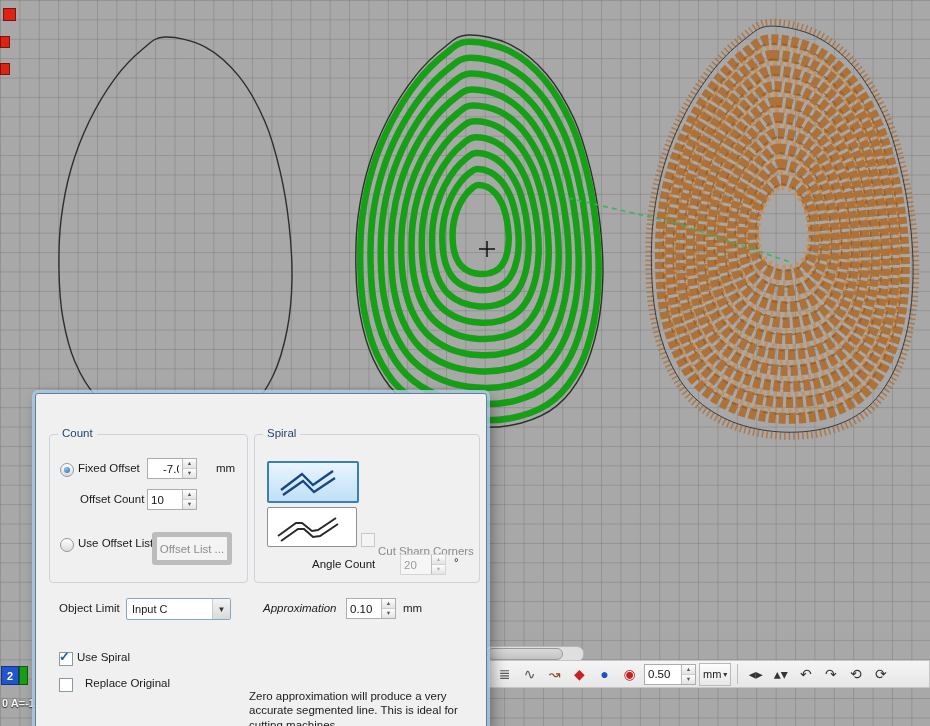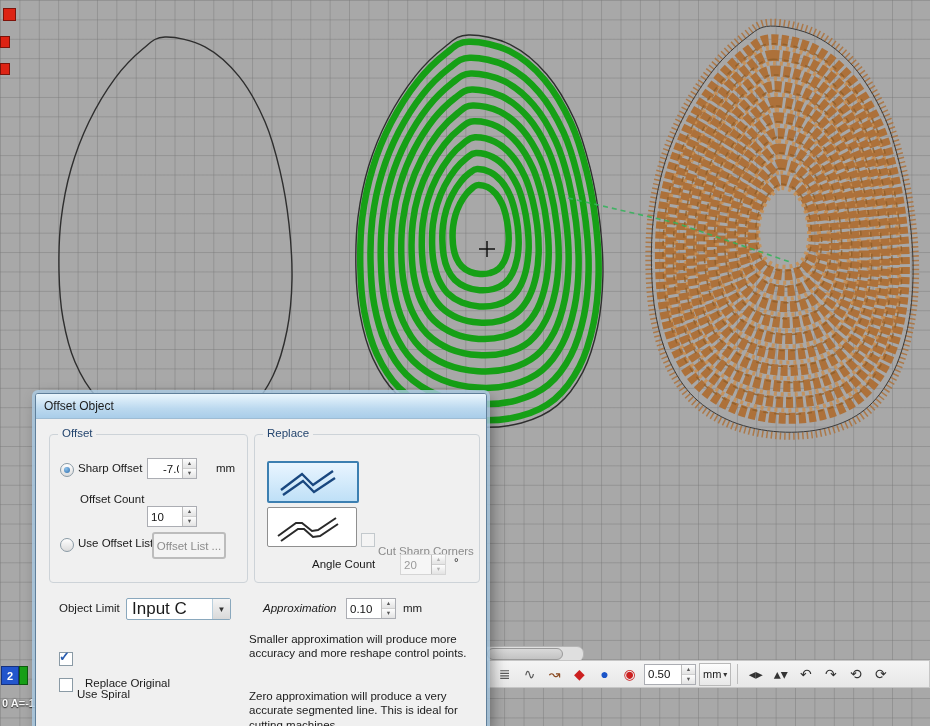--- a/index.html
+++ b/index.html
@@ -68,30 +68,30 @@
   .radio{position:absolute;width:12px;height:12px;border:1px solid #8a9aa5;border-radius:50%;
     background:linear-gradient(#fefefe,#dcdcdc);}
   .radio.on::after{content:"";position:absolute;left:2.5px;top:2.5px;width:6px;height:6px;
     border-radius:50%;background:radial-gradient(circle at 35% 30%, #8cc0ea, #2f6fae);}
 
   .checkbox{position:absolute;width:12px;height:12px;border:1px solid #8a9aa5;background:#fff;}
   .checkbox.disabled{border-color:#c3c9cd;background:#f4f4f4;}
   .checkbox .check{position:absolute;left:-1px;top:-4px;font-size:13px;font-weight:bold;color:#2a5db0;}
 
   .btn{position:absolute;font-size:11.5px;display:flex;align-items:center;justify-content:center;
-    background:linear-gradient(#f7f7f7,#e2e2e2);border:2px solid #8b5cf6;border-radius:3px;cursor:default;}
+    background:linear-gradient(#f7f7f7,#e2e2e2);border:5px solid #8b5cf6;border-radius:3px;cursor:default;}
   .btn.disabled{color:#8d8d8d;background:#f3f3f3;border-color:#bcbcbc;}
 
   .imgbtn{position:absolute;width:88px;height:38px;background:#fff;border:1px solid #8f8f8f;
     display:flex;align-items:center;justify-content:center;border-radius:2px;}
   .imgbtn.sel{border:2px solid #3c7fb1;background:linear-gradient(#e9f5ff,#bfe0f7);}
 
   .combo{position:absolute;height:22px;background:#fff;border:1px solid #8aa8bd;border-radius:2px;
     display:flex;align-items:center;box-sizing:border-box;}
-  .combo .combo-text{flex:1;padding:0 5px;font-size:17px;}
+  .combo .combo-text{flex:1;padding:0 5px;font-size:11px;}
   .combo .combo-btn{width:17px;align-self:stretch;display:flex;align-items:center;justify-content:center;
     font-size:8px;color:#333;background:linear-gradient(#f4f4f4,#d9d9d9);border-left:1px solid #b9cfdd;}
 
   .note{position:absolute;width:230px;font-size:11.5px;line-height:1.25;color:#1a1a1a;margin:0;}
 
   .tb-unit{display:flex;align-items:center;height:21px;padding:0 3px;border:1px solid #b9b9b9;
     background:linear-gradient(#fdfdfd,#e8e8e8);font-size:11px;gap:2px;}
   .tb-unit .arr{font-size:8px;color:#333;}
 </style>
 </head>
@@ -183,54 +183,51 @@
       <span class="tb-icon" style="color: rgb(51, 51, 51);">◂▸</span>
       <span class="tb-icon" style="color: rgb(51, 51, 51);">▴▾</span>
       <span class="tb-icon" style="color: rgb(51, 51, 51);">↶</span>
       <span class="tb-icon" style="color: rgb(51, 51, 51);">↷</span>
       <span class="tb-icon" style="color: rgb(51, 51, 51);">⟲</span>
       <span class="tb-icon" style="color: rgb(51, 51, 51);">⟳</span>
     </div>
 </div>
 
 <div class="dialog">
-  <div class="titlebar">
-    <span>Offset Object</span>
-  </div>
 
   <div class="group" style="left:13px;top:40px;width:197px;height:147px;">
-    <span class="group-label">Offset</span>
+    <span class="group-label">Count</span>
 
     <div class="radio on" style="left:10px;top:28px;"></div>
-    <span class="lbl" style="left:28px;top:27px;">Sharp Offset</span>
+    <span class="lbl" style="left:28px;top:27px;">Fixed Offset</span>
     <div class="spin" style="left:97px;top:23px;width:50px;padding-left:12px;">
       <input readonly="" value="-7.00" style="">
       <div class="spin-btns">
         <div class="sb">▲</div>
         <div class="sb">▼</div>
       </div>
     </div>
     <span class="unit" style="left:166px;top:27px;">mm</span>
 
     <span class="lbl" style="left:30px;top:58px;">Offset Count</span>
-    <div class="spin" style="left:97px;top:71px;width:50px;">
+    <div class="spin" style="left:97px;top:54px;width:50px;">
       <input readonly="" value="10" style="">
       <div class="spin-btns">
         <div class="sb">▲</div>
         <div class="sb">▼</div>
       </div>
     </div>
 
     <div class="radio" style="left:10px;top:103px;"></div>
     <span class="lbl" style="left:28px;top:102px;">Use Offset List</span>
     <div class="btn disabled" style="left:102px;top:97px;width:70px;height:23px;">Offset List ...</div>
   </div>
 
   <div class="group" style="left:218px;top:40px;width:224px;height:147px;">
-    <span class="group-label">Replace</span>
+    <span class="group-label">Spiral</span>
 
     <div class="imgbtn sel" style="left:12px;top:26px;">
       <svg width="80" height="30" viewBox="0 0 80 30">
         <path d="M8,23 L29,7 L40,18 L60,4" fill="none" stroke="#19477f" stroke-width="2.4"></path>
         <path d="M10,28 L30,14 L41,25 L62,11" fill="none" stroke="#19477f" stroke-width="2.4"></path>
       </svg>
     </div>
     <div class="imgbtn" style="left:12px;top:72px;">
       <svg width="80" height="30" viewBox="0 0 80 30">
         <path d="M6,24 L24,11 L30,11 L40,19 L46,18 L64,6" fill="none" stroke="#2a2a2a" stroke-width="2"></path>
@@ -264,20 +261,19 @@
     <div class="spin-btns">
       <div class="sb">▲</div>
       <div class="sb">▼</div>
     </div>
   </div>
   <span class="unit" style="left:367px;top:208px;">mm</span>
 
   <div class="checkbox" style="left:23px;top:258px;">
     <span class="check">✓</span>
   </div>
-  <span class="lbl" style="left:41px;top:257px;margin-top:37px;">Use Spiral</span>
+  <span class="lbl" style="left:41px;top:257px;">Use Spiral</span>
 
   <div class="checkbox" style="left:23px;top:284px;"></div>
   <span class="lbl" style="left:49px;top:283px;">Replace Original</span>
 
-  <p class="note" style="left:213px;top:238px;">Smaller approximation will produce more accuracy and more reshape control points.</p>
   <p class="note" style="left:213px;top:295px;">Zero approximation will produce a very accurate segmented line. This is ideal for cutting machines.</p>
 </div>
 
 </body></html>

